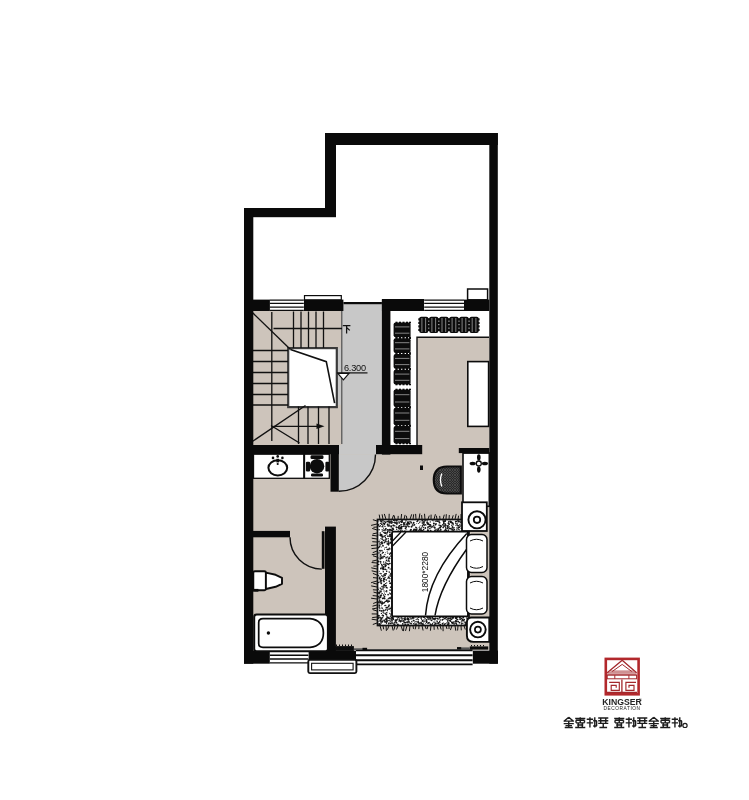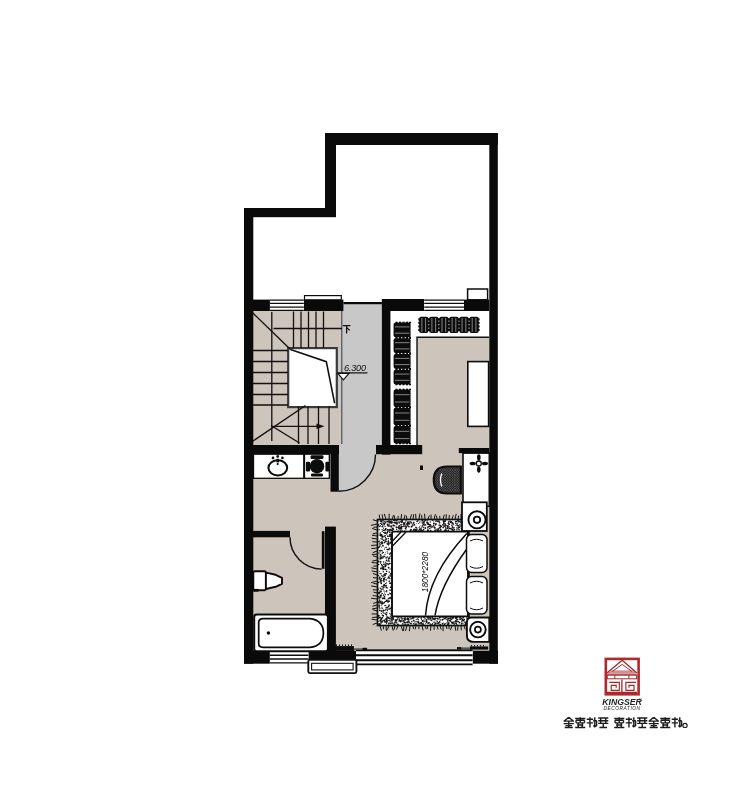--- a/index.html
+++ b/index.html
@@ -1,15 +1,15 @@
 <!DOCTYPE html>
 <html><head><meta charset="utf-8">
 <style>
 html,body{margin:0;padding:0;background:#ffffff;}
-#c{position:relative;width:749px;height:748px;overflow:hidden;font-family:"Liberation Sans", sans-serif;font-style:italic;}
+#c{position:relative;width:749px;height:748px;overflow:hidden;font-family:"Liberation Sans", sans-serif;}
 </style></head>
 <body>
 <div id="c">
 <svg width="749" height="800" viewBox="0 0 749 800">
 <defs>
 <pattern id="sp" width="3" height="3" patternUnits="userSpaceOnUse">
  <rect width="3" height="3" fill="#ffffff"></rect>
  <circle cx="0.8" cy="0.9" r="0.72" fill="#111"></circle>
  <circle cx="2.2" cy="2.3" r="0.6" fill="#111"></circle>
 </pattern>

